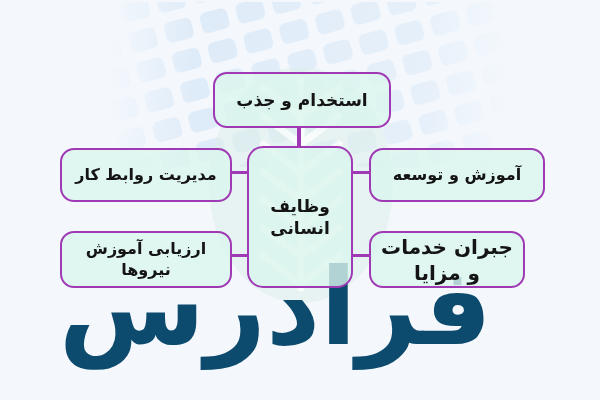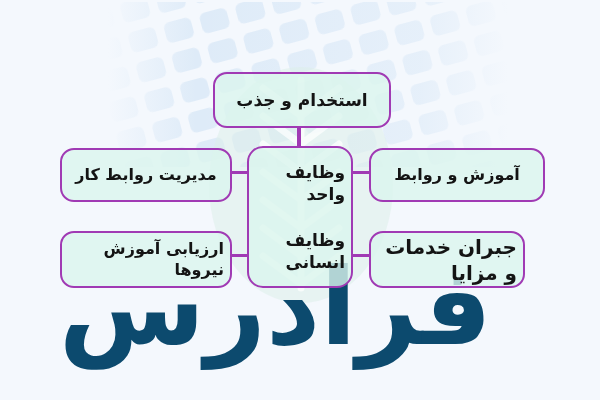--- a/index.html
+++ b/index.html
@@ -31,21 +31,21 @@
   .conn-rb{left:351px;top:254px;width:19px;height:3px;}
   .node{
     position:absolute;
     display:flex;align-items:center;justify-content:center;
     background:rgba(219,245,237,0.8);
     border:2px solid #a03ab4;
     border-radius:14px;
     box-sizing:border-box;
     color:#141414;
     font-weight:bold;
-    text-align:right;
+    text-align:center;
     z-index:3;
     direction:rtl;
   }
   .node-top{left:213px;top:72px;width:178px;height:56px;font-size:17px;}
   .node-center{
     left:247px;top:146px;width:106px;height:142px;
     border-radius:16px;font-size:17px;
     flex-direction:column;gap:24px;
   }
   .node-left-top{left:60px;top:148px;width:172px;height:54px;font-size:16px;}
@@ -94,33 +94,32 @@
   <div class="connector conn-lt"></div>
   <div class="connector conn-lb"></div>
   <div class="connector conn-rt"></div>
   <div class="connector conn-rb"></div>
 
   <div class="node node-top">
     <span class="label">استخدام و جذب</span>
   </div>
 
   <div class="node node-center">
-    <span class="label">وظایف واحد</span>
     <span class="label">وظایف انسانی</span>
   </div>
 
   <div class="node node-left-top">
     <span class="label">مدیریت روابط کار</span>
   </div>
 
   <div class="node node-left-bottom">
     <span class="label">ارزیابی آموزش نیروها</span>
   </div>
 
   <div class="node node-right-top">
-    <span class="label">آموزش و روابط</span>
+    <span class="label">آموزش و توسعه</span>
   </div>
 
   <div class="node node-right-bottom">
     <span class="label">جبران خدمات و مزایا</span>
   </div>
 
 </div>
 
 </body></html>

